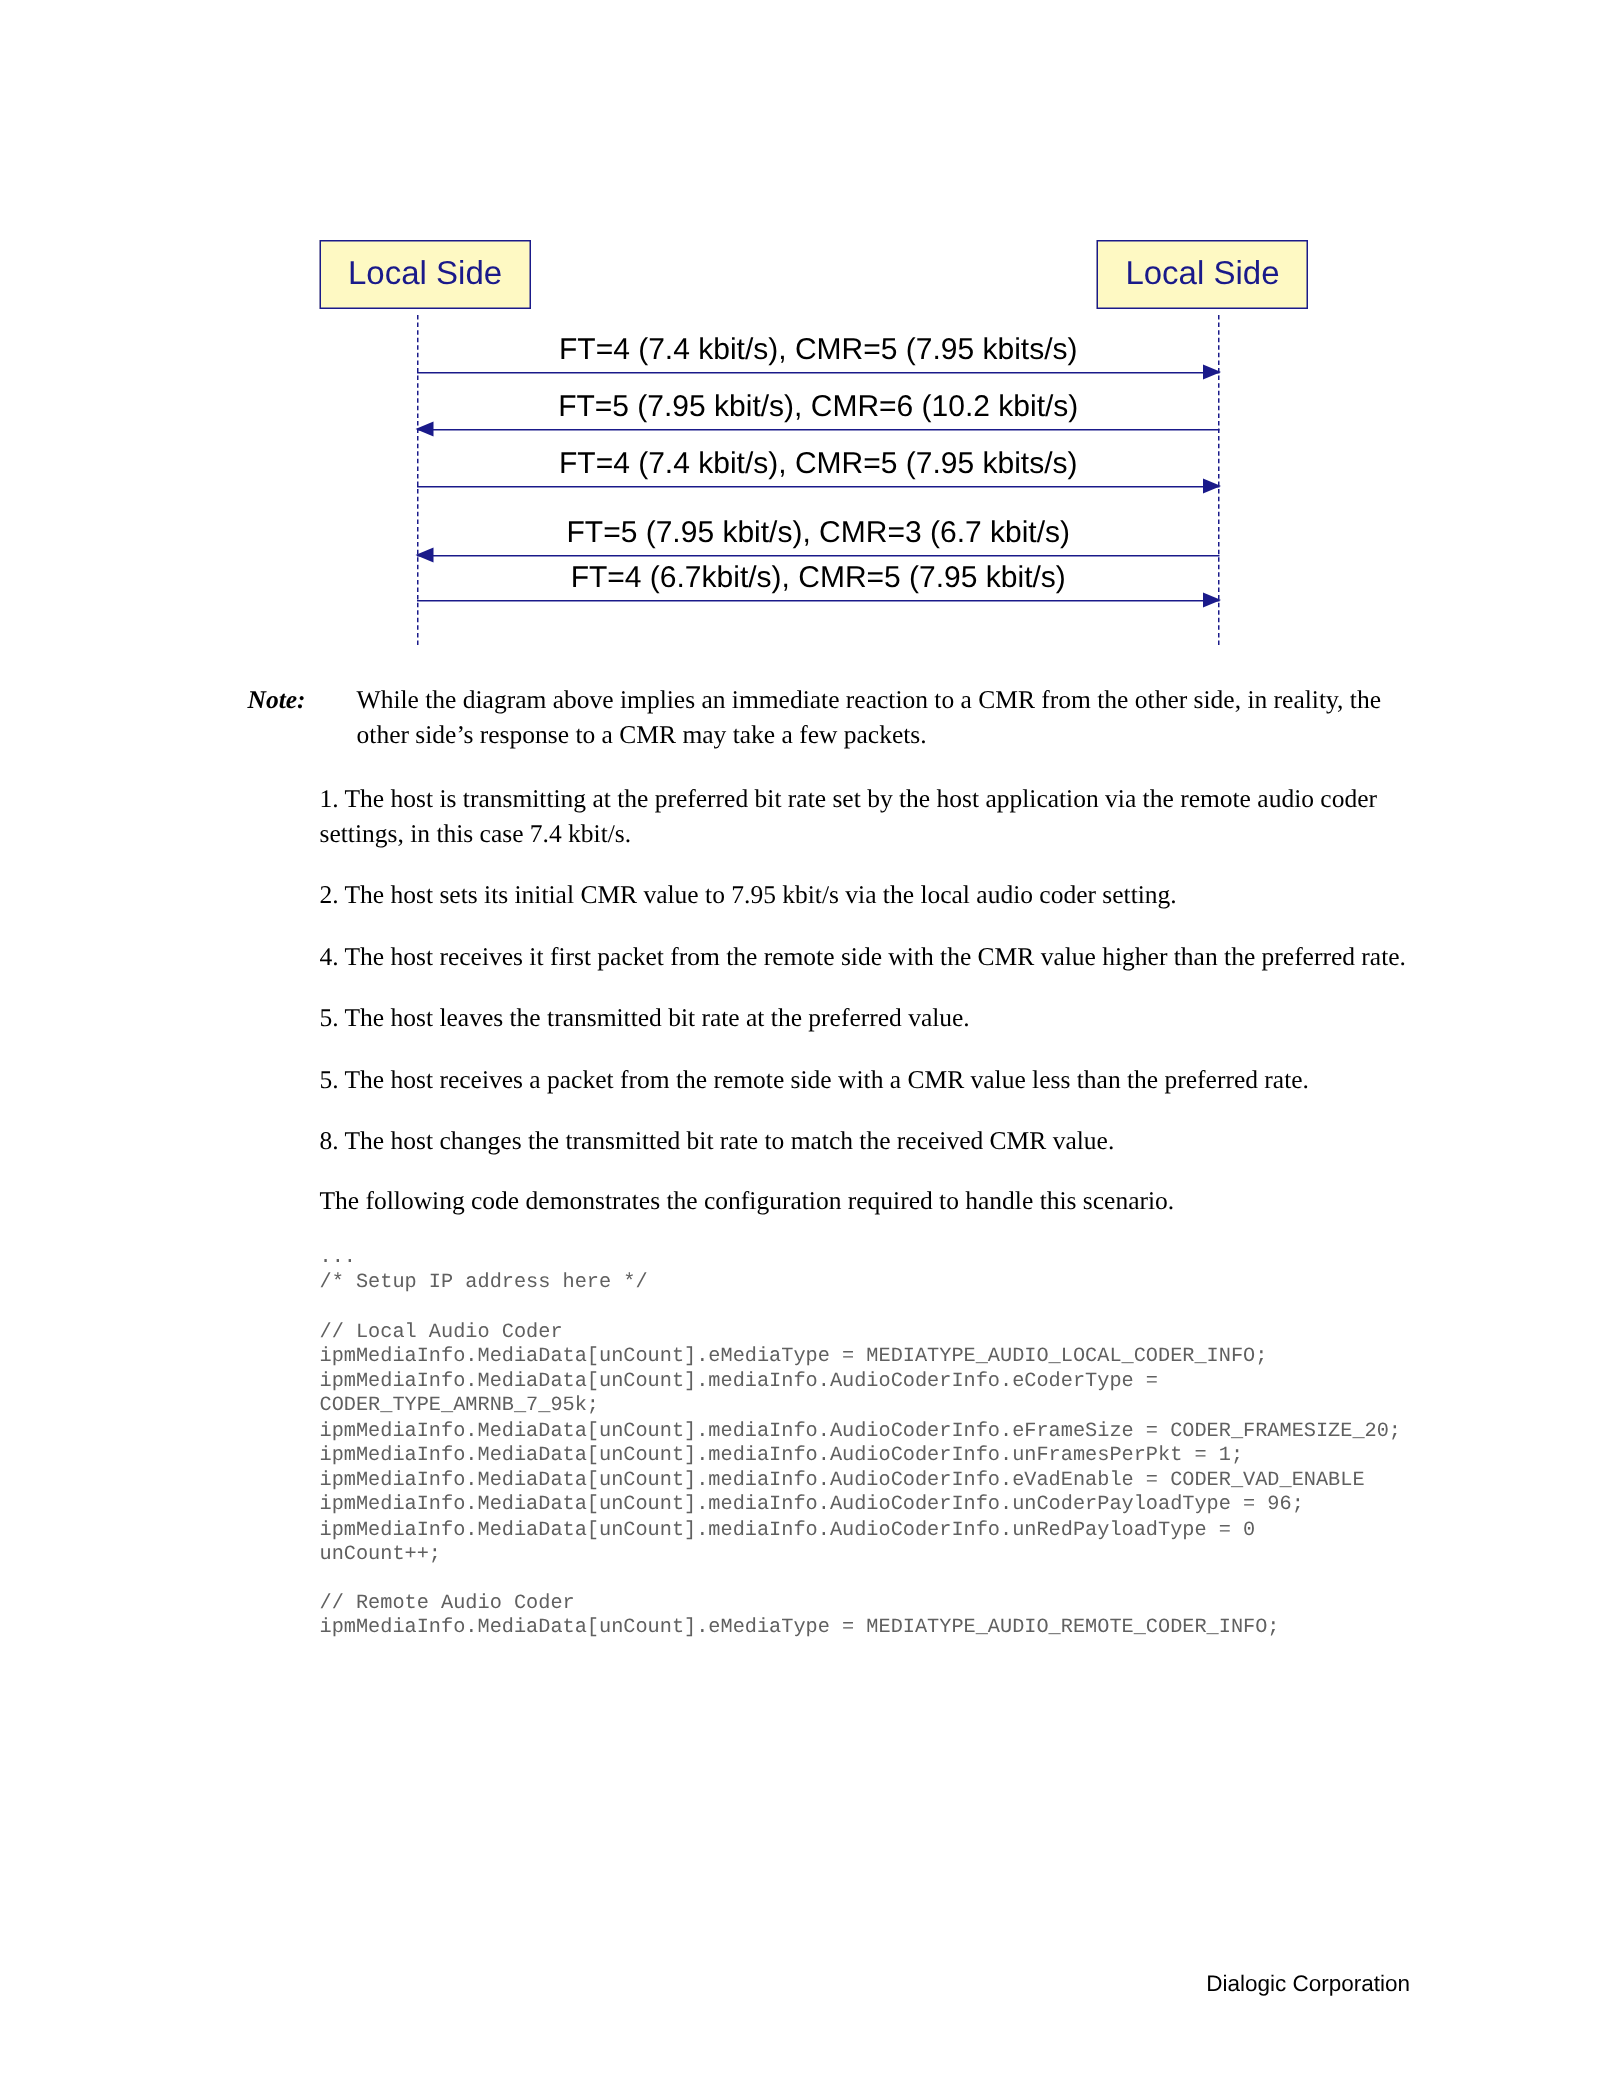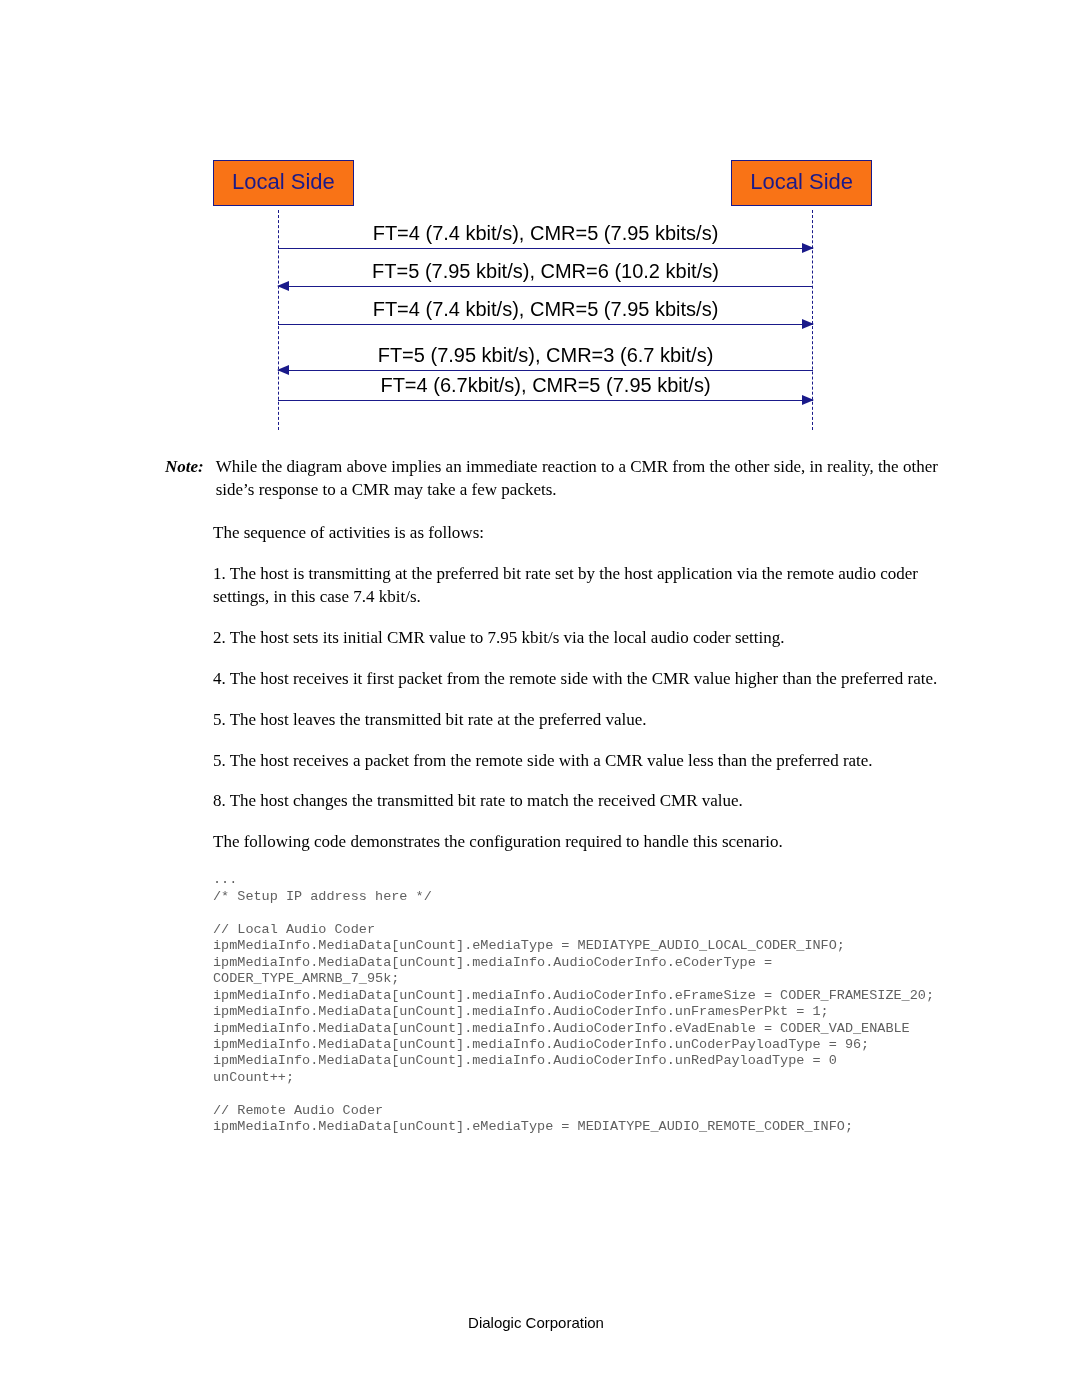--- a/index.html
+++ b/index.html
@@ -24,21 +24,21 @@
     margin: 0 0 26px 48px;
   }
   .side-box {
     position: absolute;
     top: 0;
     border: 1.5px solid #1a1a8a;
     color: #1a1a8a;
     font-family: Arial, Helvetica, sans-serif;
     font-size: 22px;
     padding: 10px 18px 12px;
-    background: #f97316;
+    background: #fef9c3;
     line-height: 1;
   }
   .side-box.local  { left: 0; }
   .side-box.remote { right: 68px; }
 
   .vline {
     position: absolute;
     top: 50px;
     bottom: 0;
     border-left: 1.5px dashed #1a1a8a;
@@ -69,21 +69,21 @@
     width: 0; height: 0;
     border-top: 5px solid transparent;
     border-bottom: 5px solid transparent;
   }
   .lane .bar .arrow.right { right: -1px; border-left: 12px solid #1a1a8a; }
   .lane .bar .arrow.left  { left:  -1px; border-right: 12px solid #1a1a8a; }
 
   
   .note-row {
     display: flex;
-    gap: 12px;
+    gap: 34px;
     font-size: 17px;
     line-height: 1.35;
     margin-bottom: 20px;
   }
   .note-row .note-label { font-style: italic; font-weight: bold; flex: 0 0 auto; }
   .body-block {
     margin-left: 48px;
     font-size: 17px;
     line-height: 1.35;
   }
@@ -114,21 +114,21 @@
   }
   .footer .pageno {
     display: inline-block;
     width: 42px;
     font-weight: normal;
     font-style: normal;
     font-family: "Times New Roman", Times, serif;
   }
   .footer .reg { font-size: 10px; vertical-align: super; }
   .footer .line2 {
-    text-align: center;
+    text-align: right;
     font-family: Arial, Helvetica, sans-serif;
     font-size: 15px;
     margin-top: 2px;
   }
 </style>
 </head>
 <body>
 
 <div class="page">
 
@@ -169,21 +169,20 @@
         </div>
     </div>
   </div>
 
   <div class="note-row">
     <div class="note-label">Note:</div>
     <div>While the diagram above implies an immediate reaction to a CMR from the other side, in reality, the other side’s response to a CMR may take a few packets.</div>
   </div>
 
   <div class="body-block">
-    <p>The sequence of activities is as follows:</p>
     <p>1. The host is transmitting at the preferred bit rate set by the host application via the remote audio coder settings, in this case 7.4 kbit/s.</p>
     <p>2. The host sets its initial CMR value to 7.95 kbit/s via the local audio coder setting.</p>
     <p>4. The host receives it first packet from the remote side with the CMR value higher than the preferred rate.</p>
     <p>5. The host leaves the transmitted bit rate at the preferred value.</p>
     <p>5. The host receives a packet from the remote side with a CMR value less than the preferred rate.</p>
     <p>8. The host changes the transmitted bit rate to match the received CMR value.</p>
     <p>The following code demonstrates the configuration required to handle this scenario.</p>
   </div>
 
   <pre class="code">...

